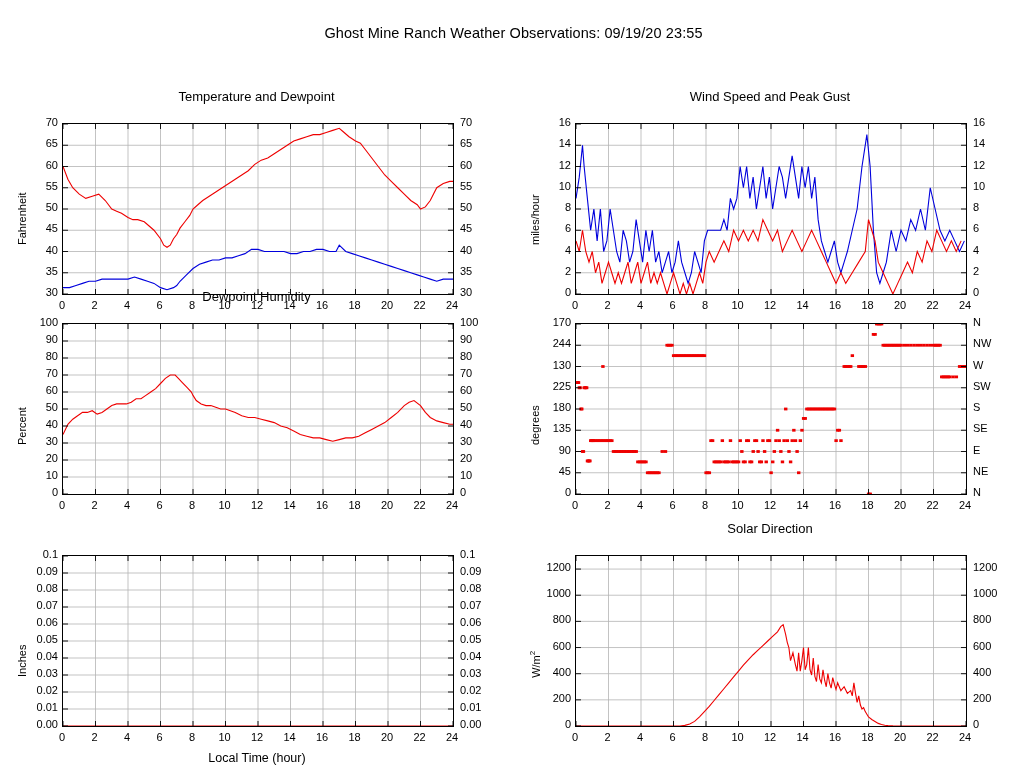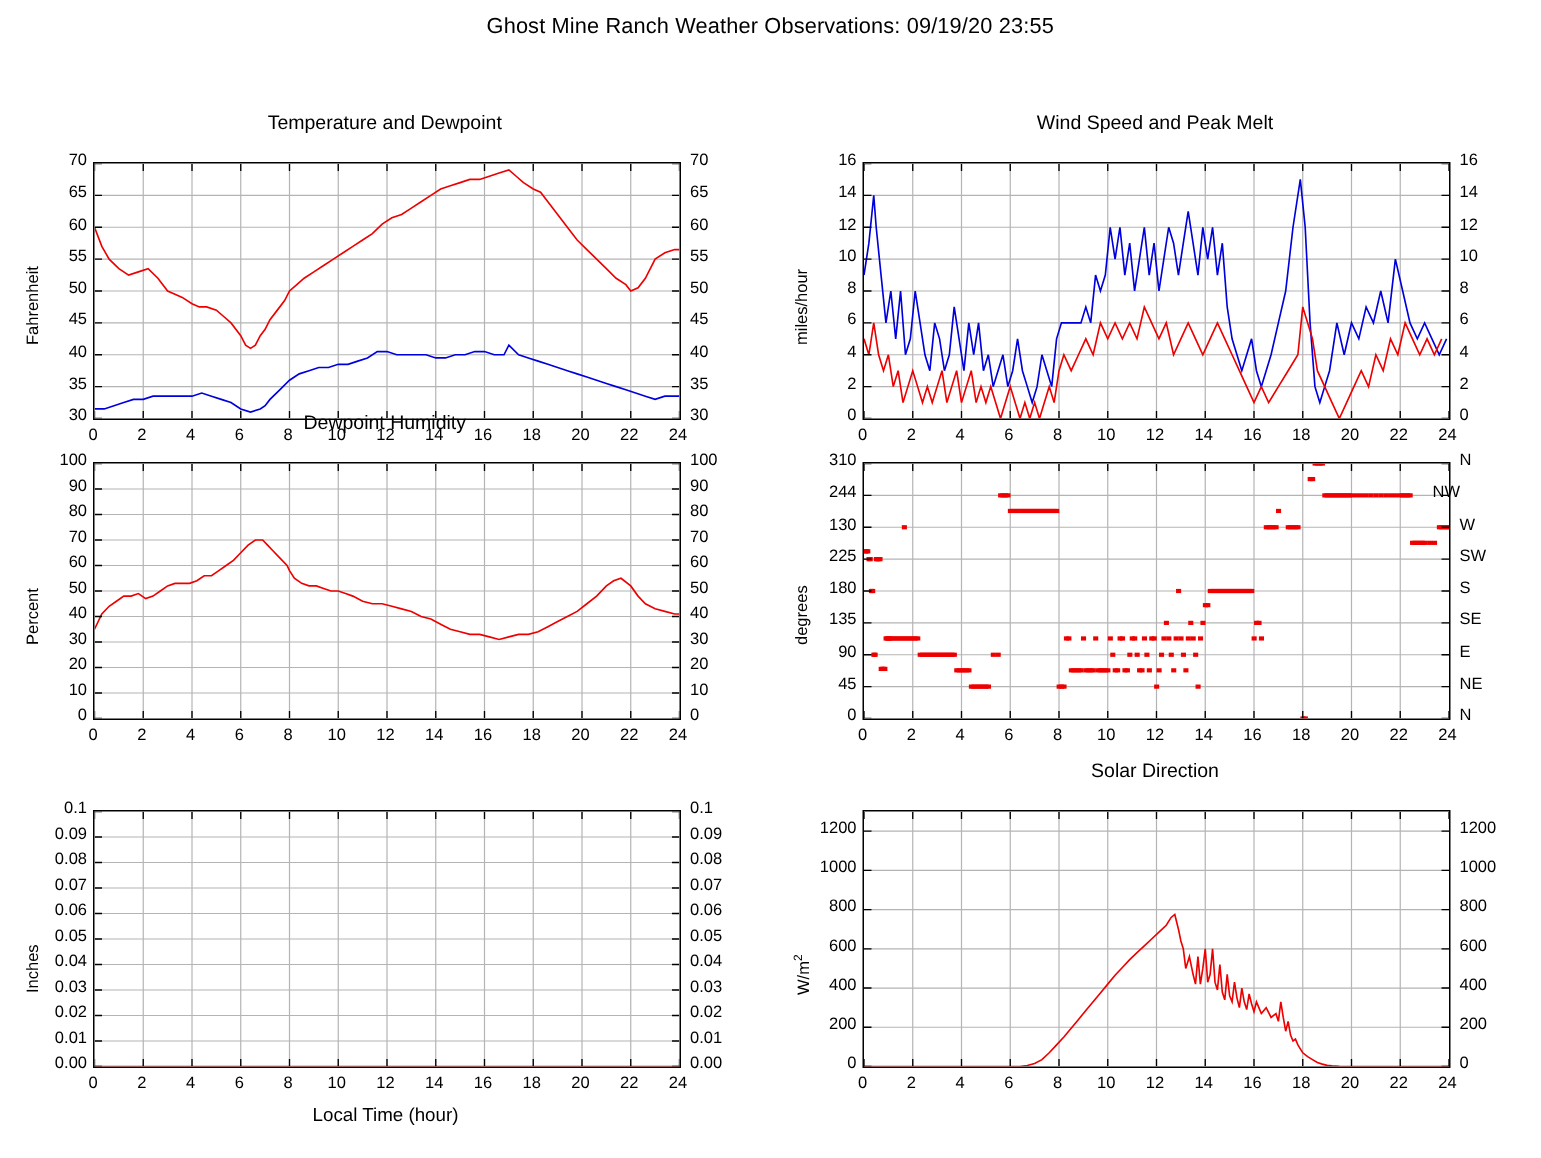--- a/index.html
+++ b/index.html
@@ -6,21 +6,21 @@
   body {
     width:1027px; height:772px;
     background:#ffffff;
     font-family:"Liberation Sans", sans-serif;
     color:#000000;
     overflow:hidden;
   }
   #page-title {
     text-align:center;
     font-size:14.5px;
-    padding-top:10px;
+    padding-top:25px;
     letter-spacing:0.1px;
   }
   .grid {
     position:relative;
     width:1027px;
     height:720px;
   }
   .panel {
     position:absolute;
     box-sizing:border-box;
@@ -175,21 +175,21 @@
         <div class="xtick" style="left: 213.5px; width: 28px; top: 176px;">14</div>
         <div class="xtick" style="left: 246px; width: 28px; top: 176px;">16</div>
         <div class="xtick" style="left: 278.5px; width: 28px; top: 176px;">18</div>
         <div class="xtick" style="left: 311px; width: 28px; top: 176px;">20</div>
         <div class="xtick" style="left: 343.5px; width: 28px; top: 176px;">22</div>
         <div class="xtick" style="left: 376px; width: 28px; top: 176px;">24</div>
       </div>
   </div>
 
   <div class="panel" style="left:513px; top:48px; width:514px; height:240px;">
-    <div class="panel-title">Wind Speed and Peak Melt</div>
+    <div class="panel-title">Wind Speed and Peak Gust</div>
     <div class="ylabel" style="left:-28px; top:100px; width:100px; transform:rotate(-90deg);">miles/hour</div>
     <div class="plotwrap" style="left:62px; top:34px;">
       <div class="plot" id="plot-1" style="width:390px; height:170px;">
           <svg width="390" height="170">
             <line x1="32.5" x2="32.5" y1="0" y2="170" stroke="#b4b4b4" stroke-width="0.8"></line>
             <line x1="65" x2="65" y1="0" y2="170" stroke="#b4b4b4" stroke-width="0.8"></line>
             <line x1="97.5" x2="97.5" y1="0" y2="170" stroke="#b4b4b4" stroke-width="0.8"></line>
             <line x1="130" x2="130" y1="0" y2="170" stroke="#b4b4b4" stroke-width="0.8"></line>
             <line x1="162.5" x2="162.5" y1="0" y2="170" stroke="#b4b4b4" stroke-width="0.8"></line>
             <line x1="195" x2="195" y1="0" y2="170" stroke="#b4b4b4" stroke-width="0.8"></line>
@@ -710,22 +710,22 @@
         <div class="ytick right" style="left: 398px; width: 44px; top: 120.5px;">E</div>
         <div class="ytick" style="left: -48px; width: 44px; top: 99.25px;">135</div>
         <div class="ytick right" style="left: 398px; width: 44px; top: 99.25px;">SE</div>
         <div class="ytick" style="left: -48px; width: 44px; top: 78px;">180</div>
         <div class="ytick right" style="left: 398px; width: 44px; top: 78px;">S</div>
         <div class="ytick" style="left: -48px; width: 44px; top: 56.75px;">225</div>
         <div class="ytick right" style="left: 398px; width: 44px; top: 56.75px;">SW</div>
         <div class="ytick" style="left: -48px; width: 44px; top: 35.5px;">130</div>
         <div class="ytick right" style="left: 398px; width: 44px; top: 35.5px;">W</div>
         <div class="ytick" style="left: -48px; width: 44px; top: 14.25px;">244</div>
-        <div class="ytick right" style="left: 380px; width: 44px; top: 14.25px;">NW</div>
-        <div class="ytick" style="left: -48px; width: 44px; top: -7px;">310</div>
+        <div class="ytick right" style="left: 398px; width: 44px; top: 14.25px;">NW</div>
+        <div class="ytick" style="left: -48px; width: 44px; top: -7px;">170</div>
         <div class="ytick right" style="left: 398px; width: 44px; top: -7px;">N</div>
         <div class="xtick" style="left: -14px; width: 28px; top: 176px;">0</div>
         <div class="xtick" style="left: 18.5px; width: 28px; top: 176px;">2</div>
         <div class="xtick" style="left: 51px; width: 28px; top: 176px;">4</div>
         <div class="xtick" style="left: 83.5px; width: 28px; top: 176px;">6</div>
         <div class="xtick" style="left: 116px; width: 28px; top: 176px;">8</div>
         <div class="xtick" style="left: 148.5px; width: 28px; top: 176px;">10</div>
         <div class="xtick" style="left: 181px; width: 28px; top: 176px;">12</div>
         <div class="xtick" style="left: 213.5px; width: 28px; top: 176px;">14</div>
         <div class="xtick" style="left: 246px; width: 28px; top: 176px;">16</div>

